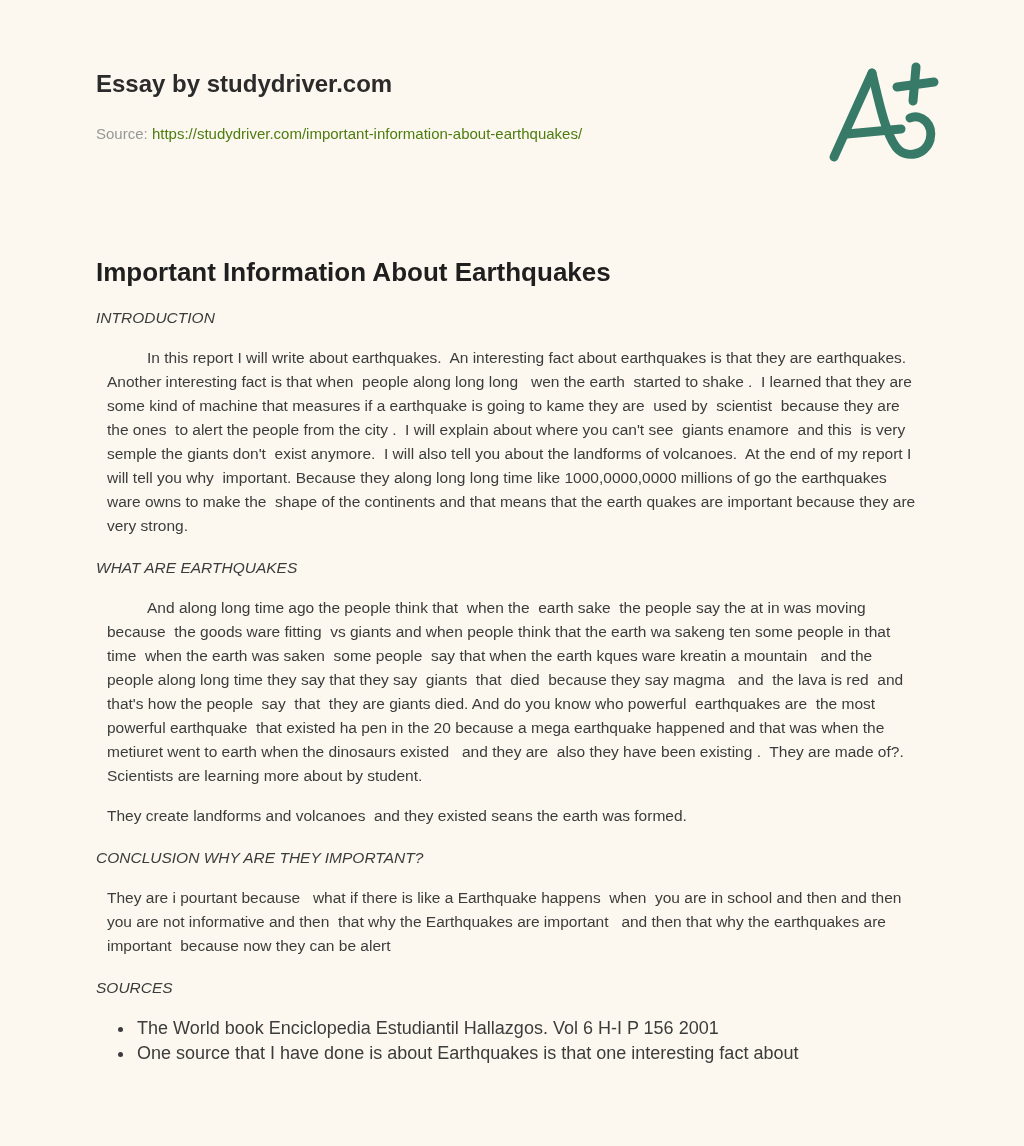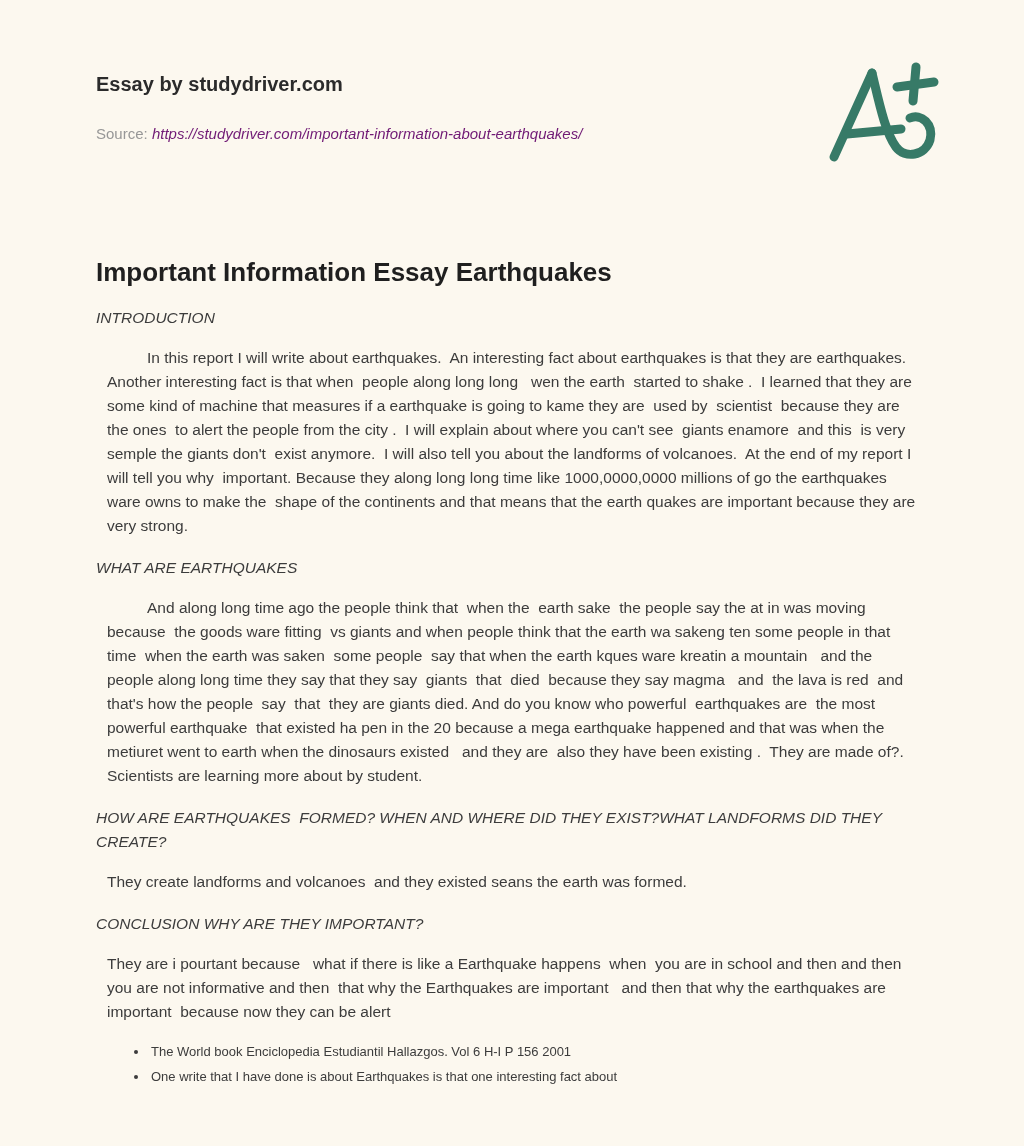--- a/index.html
+++ b/index.html
@@ -14,35 +14,34 @@
     font-family: "Liberation Sans", "DejaVu Sans", sans-serif;
     color: #3c3c3c;
   }
   .page {
     position: relative;
     width: 832px;
     padding: 70px 96px 20px 96px;
   }
   .doc-header h1 {
     margin: 0;
-    font-size: 20px;
+    font-size: 24px;
     line-height: 28px;
     font-weight: 700;
     color: #2b2b2b;
   }
   .source-line {
     margin-top: 26px;
     font-size: 15px;
     line-height: 20px;
   }
   .source-label { color: #979797; text-align: center; }
   .source-link {
-    color: #701a75;
+    color: #4d7c0f;
     text-decoration: none;
-    font-style: italic;
   }
   .logo {
     position: absolute;
     top: 60px;
     right: 82px;
     width: 120px;
     height: 104px;
   }
   .article-title {
     margin: 112px 0 8px 0;
@@ -66,24 +65,23 @@
     line-height: 24px;
     white-space: pre-wrap;
   }
   .body-para.indent { text-indent: 40px; }
   .sources-list {
     margin: 16px 0;
     padding-left: 39px;
     list-style: disc;
   }
   .sources-list li {
-    font-size: 13px;
+    font-size: 18px;
     line-height: 24.5px;
     padding-left: 2px;
-    margin-left: 14px;
   }
 </style>
 </head>
 <body>
 
 <div class="page">
 
   <div class="doc-header">
     <h1>Essay by studydriver.com</h1>
     <div class="source-line">
@@ -100,32 +98,32 @@
       <path d="M 50 13 C 57 42 63 72 74 87 C 83 99 103 96 108 80 C 112 64 99 53 88 58"></path>
 
       <path d="M 25 74 L 79 69"></path>
 
       <path d="M 94 7 L 91 41"></path>
 
       <path d="M 75 27 L 112 22"></path>
     </g>
   </svg>
 
-  <h1 class="article-title">Important Information Essay Earthquakes</h1>
+  <h1 class="article-title">Important Information About Earthquakes</h1>
 
   <h2 class="section-heading">INTRODUCTION</h2>
   <p class="body-para indent">In this report I will write about earthquakes.  An interesting fact about earthquakes is that they are earthquakes. Another interesting fact is that when  people along long long   wen the earth  started to shake .  I learned that they are some kind of machine that measures if a earthquake is going to kame they are  used by  scientist  because they are the ones  to alert the people from the city .  I will explain about where you can't see  giants enamore  and this  is very semple the giants don't  exist anymore.  I will also tell you about the landforms of volcanoes.  At the end of my report I will tell you why  important. Because they along long long time like 1000,0000,0000 millions of go the earthquakes ware owns to make the  shape of the continents and that means that the earth quakes are important because they are very strong.</p>
 
   <h2 class="section-heading">WHAT ARE EARTHQUAKES</h2>
   <p class="body-para indent">And along long time ago the people think that  when the  earth sake  the people say the at in was moving because  the goods ware fitting  vs giants and when people think that the earth wa sakeng ten some people in that time  when the earth was saken  some people  say that when the earth kques ware kreatin a mountain   and the people along long time they say that they say  giants  that  died  because they say magma   and  the lava is red  and that's how the people  say  that  they are giants died. And do you know who powerful  earthquakes are  the most powerful earthquake  that existed ha pen in the 20 because a mega earthquake happened and that was when the metiuret went to earth when the dinosaurs existed   and they are  also they have been existing .  They are made of?. Scientists are learning more about by student.</p>
 
-  <h2 class="section-heading">HOW ARE EARTHQUAKES  FORMED? WHEN AND WHERE DID THEY EXIST?WHAT LANDFORMS DID THEY CREATE?</h2>
   <p class="body-para">They create landforms and volcanoes  and they existed seans the earth was formed.</p>
 
   <h2 class="section-heading">CONCLUSION WHY ARE THEY IMPORTANT?</h2>
   <p class="body-para">They are i pourtant because   what if there is like a Earthquake happens  when  you are in school and then and then you are not informative and then  that why the Earthquakes are important   and then that why the earthquakes are important  because now they can be alert</p>
 
+  <h2 class="section-heading">SOURCES</h2>
   <ul class="sources-list">
     <li>The World book Enciclopedia Estudiantil Hallazgos.  Vol 6 H-I P 156  2001</li>
-    <li>One write that I have done is about Earthquakes is that one interesting fact about</li>
+    <li>One source that I have done is about Earthquakes is that one interesting fact about</li>
   </ul>
 
 </div>
 
 </body></html>

